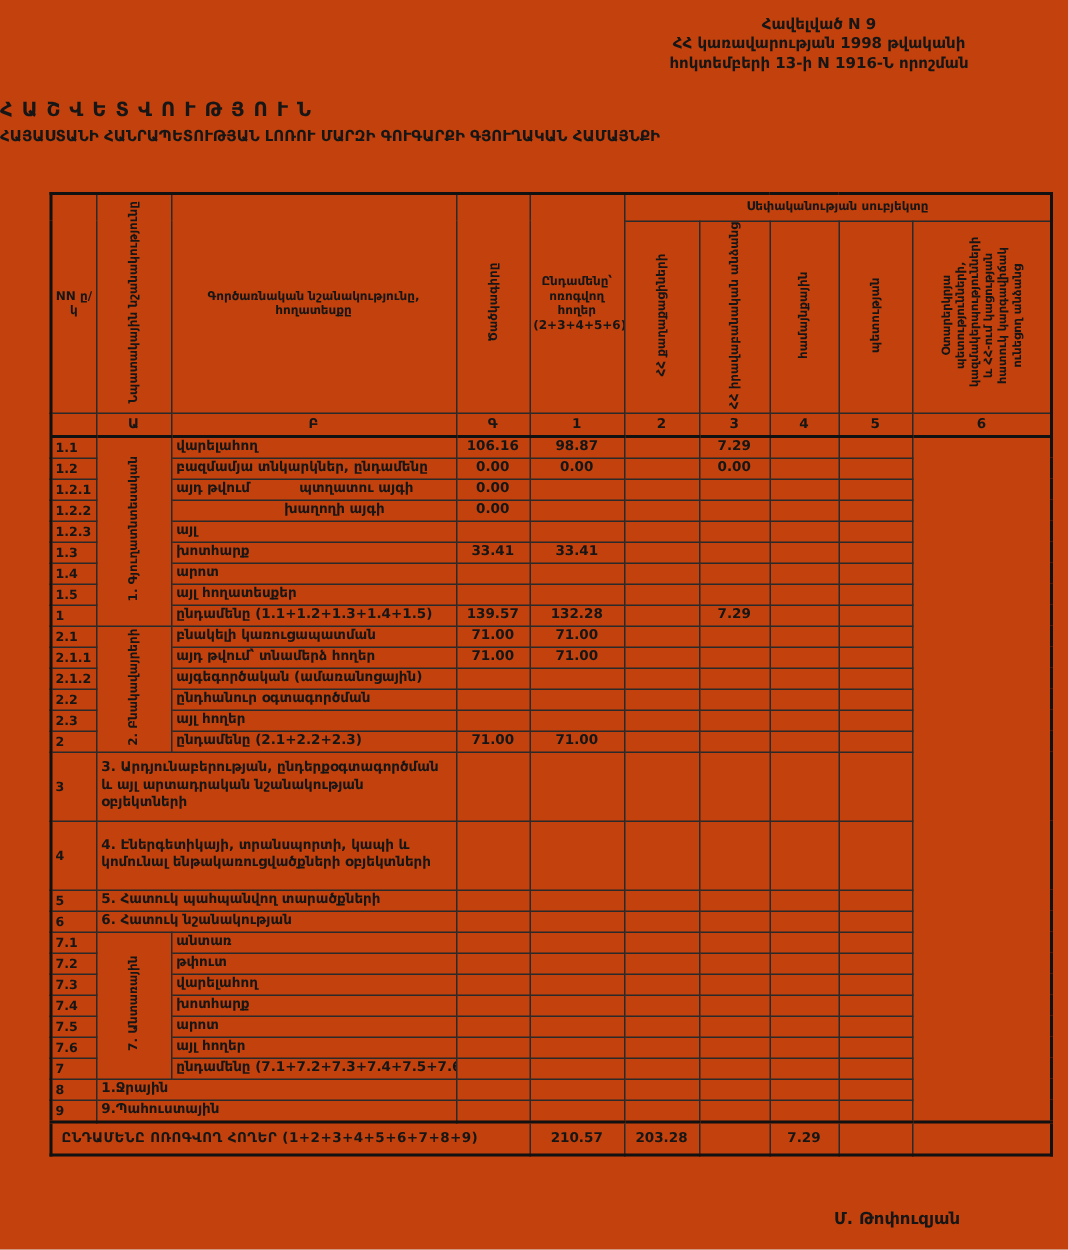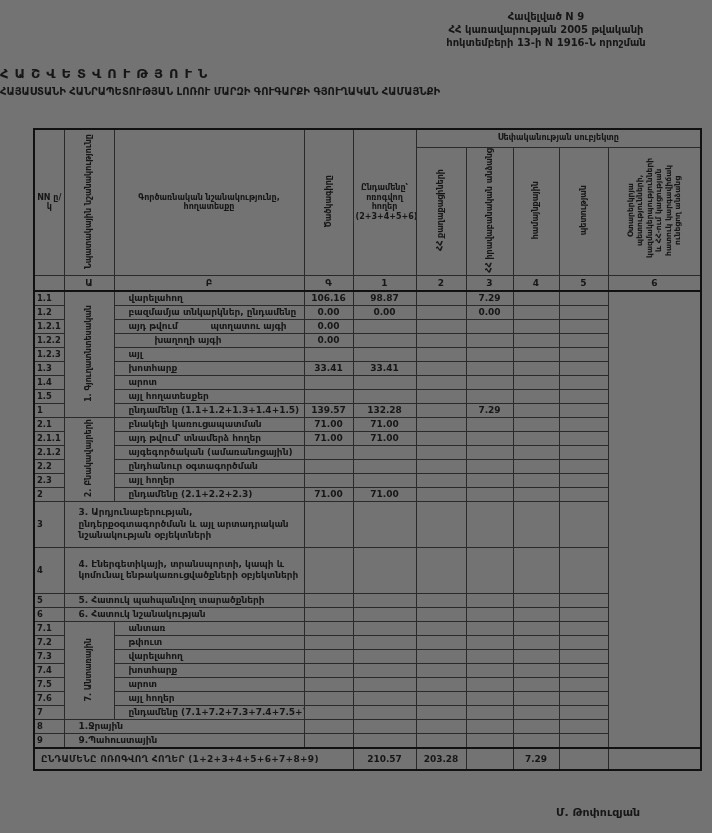--- a/index.html
+++ b/index.html
@@ -1,18 +1,18 @@
 <!DOCTYPE html>
 <html><head>
 <meta charset="utf-8">
 <style>
   html,body { margin:0; padding:0; background:#ddd; }
   .page {
     position:relative; width:712px; height:833px; margin:0 auto;
-    background:#737373; color:#161616; overflow:hidden;
+    background:#c2410c; color:#161616; overflow:hidden;
     font-family:"DejaVu Sans", sans-serif; font-weight:bold;
   }
   .appendix { position:absolute; top:10px; right:16px; width:300px;
     text-align:center; font-size:10px; line-height:1.32; }
   .doc-title { position:absolute; top:66px; left:0; width:600px;
     text-align:left; font-size:13px; letter-spacing:6px; }
   .sub1 { position:absolute; top:86px; left:0; width:712px; text-align:left; font-size:10px; }
   .sub2 { position:absolute; top:99px; left:0; width:712px; text-align:center; font-size:10px; }
 
   table.report { position:absolute; left:33px; top:128px; width:667px;
@@ -21,42 +21,42 @@
   thead th { font-size:8px; vertical-align:middle; text-align:center; line-height:1.2; }
   tr.h1 { height:18px; }
   tr.h2 { height:102px; }
   .vtext { writing-mode:vertical-rl; transform:rotate(180deg); display:inline-block;
     line-height:1.25; white-space:normal; }
   .vh { max-width:96px; height:96px; font-size:7.6px; }
   tr.letters td { height:14px; font-size:9px; text-align:center; border-bottom:2px solid #111; }
   tbody td { font-size:9px; height:13px; }
   tbody tr { height:14px; }
   .nn  { font-size:8.4px; }
-  .lab { text-align:left; padding-left:14px; white-space:nowrap; }
+  .lab { text-align:left; padding-left:3px; white-space:nowrap; }
   .lab.wrap { white-space:normal; line-height:1.3; }
-  .lab.ind { padding-left:40px; }
+  .lab.ind { padding-left:75px; }
   .pre { display:inline-block; width:82px; }
   .val { text-align:center; }
   .grp { text-align:center; vertical-align:middle; }
   .grp .vtext { font-size:8px; }
   tr.tall { height:46px; }
   tfoot td { border-top:2px solid #111; height:20px; font-size:9px;margin-left:44px; }
   .total-label { padding-left:6px; letter-spacing:0.3px; }
 
   .footer-block { position:absolute; left:40px; top:778px; font-size:11px; line-height:1.35; }
   .signer { position:absolute; left:556px; top:806px; font-size:11px; }
 </style>
 </head>
 <body>
 
 <div class="page">
 
   <div class="appendix">
     <div>Հավելված N 9</div>
-    <div>ՀՀ կառավարության 2005 թվականի</div>
+    <div>ՀՀ կառավարության 1998 թվականի</div>
     <div>հոկտեմբերի 13-ի N 1916-Ն որոշման</div>
   </div>
 
   <div class="doc-title">ՀԱՇՎԵՏՎՈՒԹՅՈՒՆ</div>
   <div class="sub1">ՀԱՅԱՍՏԱՆԻ ՀԱՆՐԱՊԵՏՈՒԹՅԱՆ ԼՈՌՈՒ ՄԱՐԶԻ ԳՈՒԳԱՐՔԻ ԳՅՈՒՂԱԿԱՆ ՀԱՄԱՅՆՔԻ</div>
 
   <table class="report">
     <colgroup>
       <col style="width:30px">
         <col style="width:50px">

